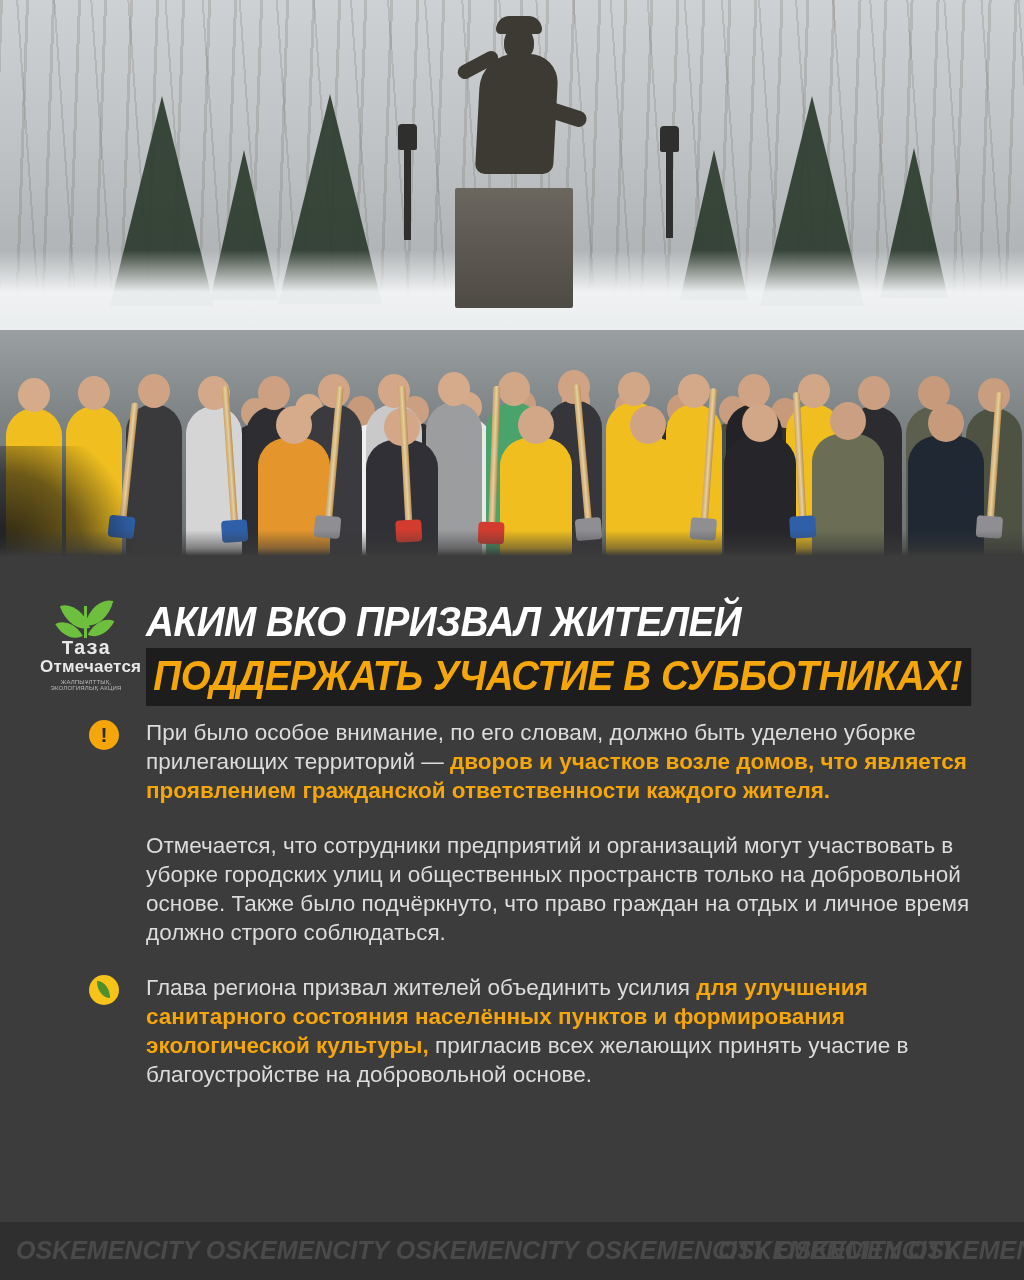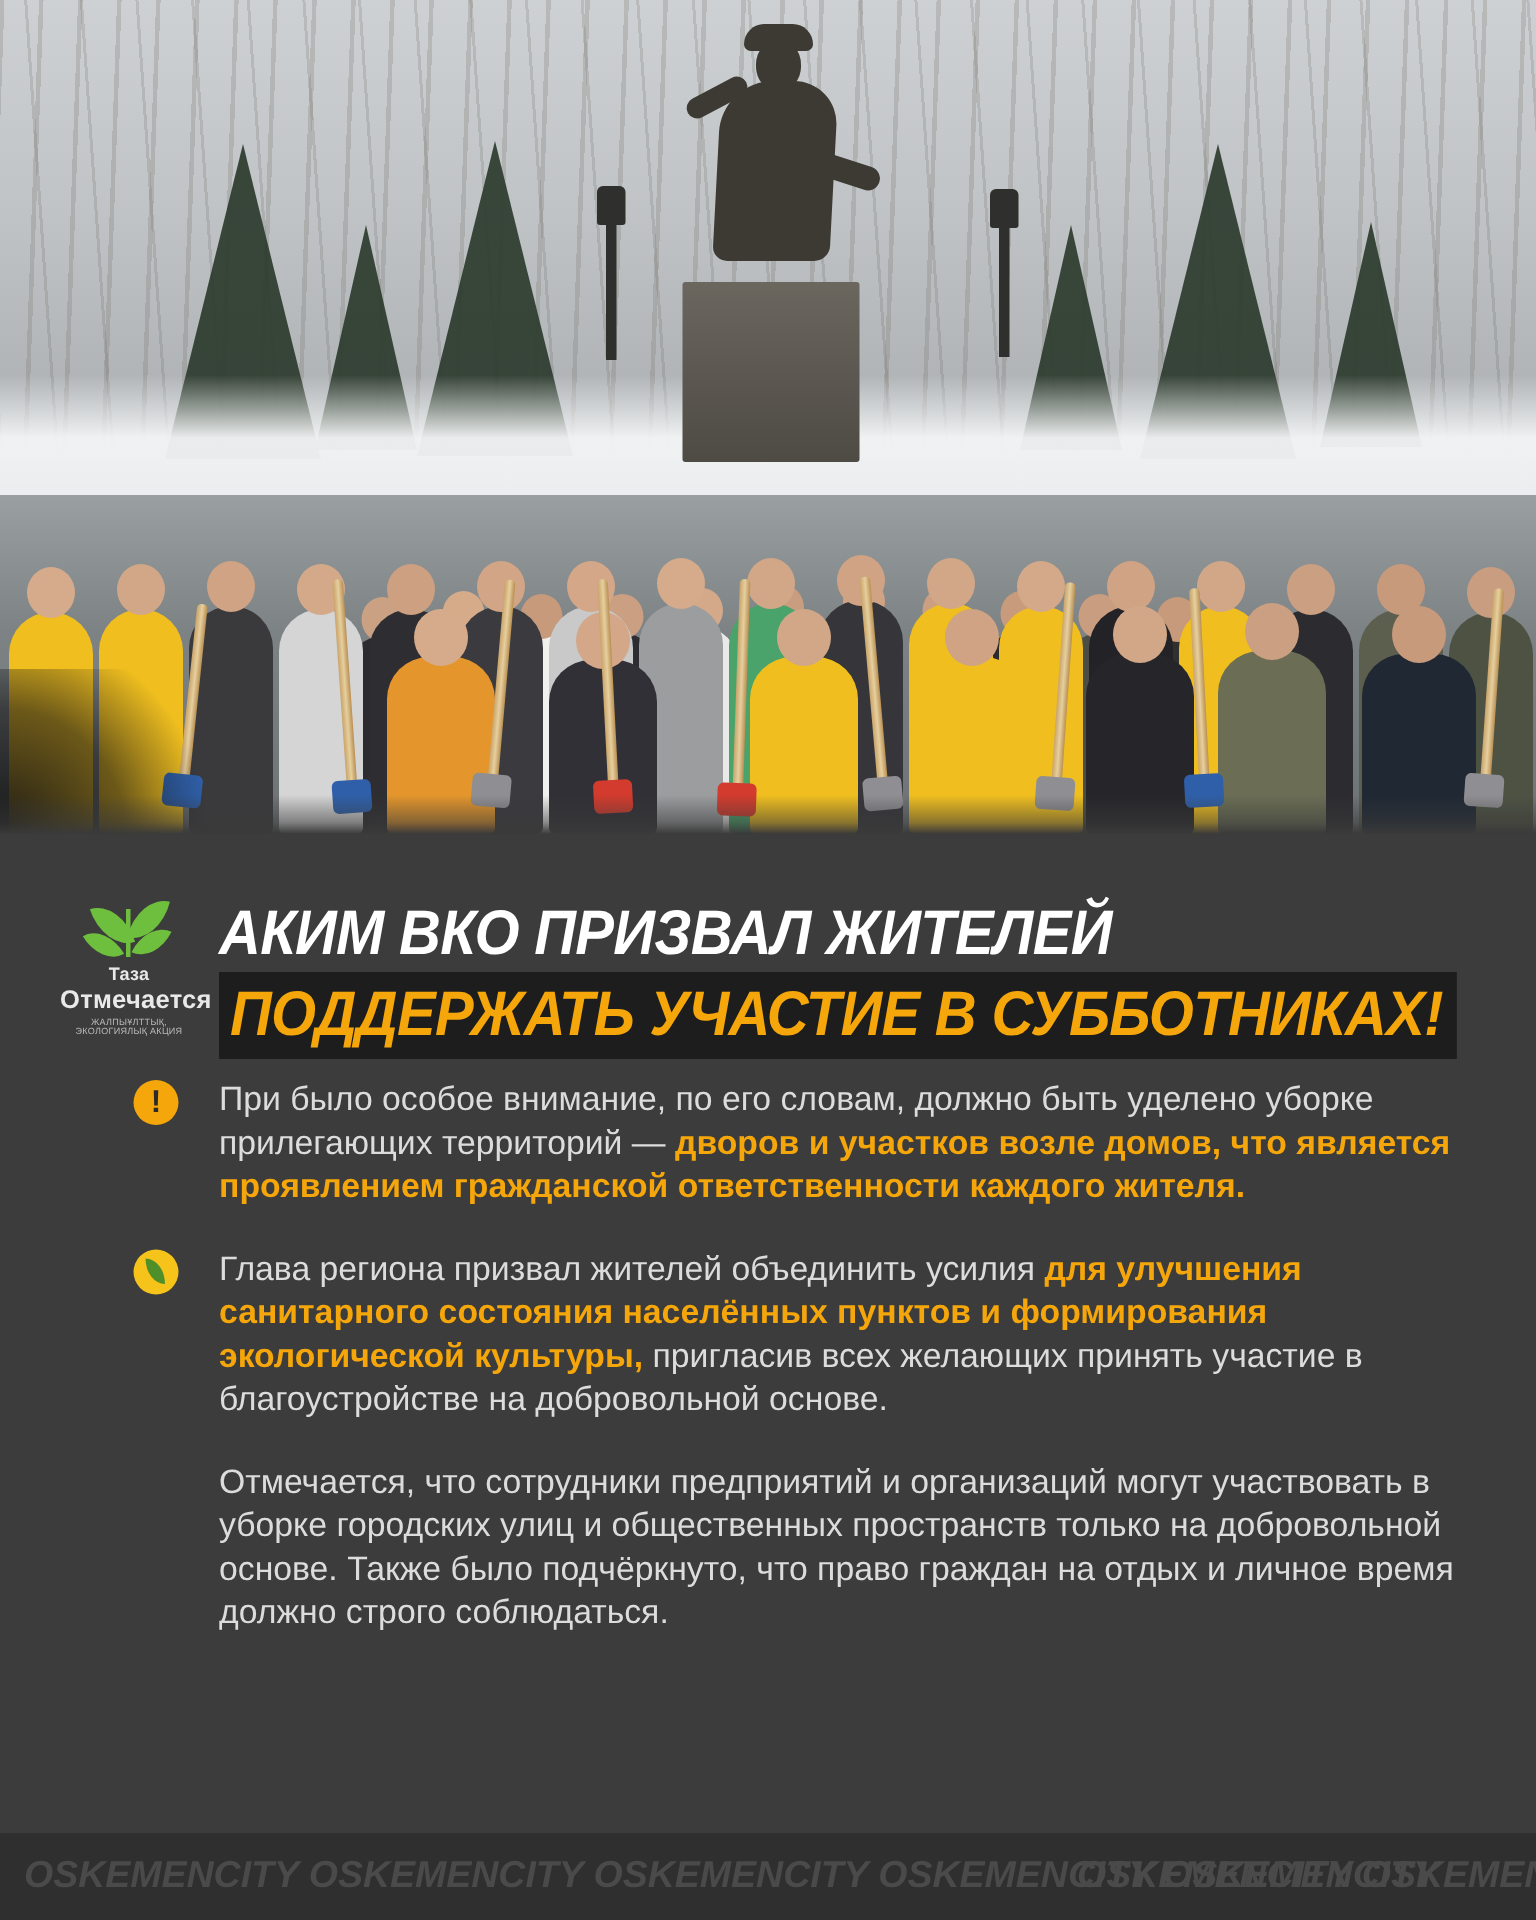--- a/index.html
+++ b/index.html
@@ -155,21 +155,21 @@
   .leaf {
     position: absolute;
     width: 22px; height: 30px;
     background: #6fbf3f;
     border-radius: 0 100% 0 100%;
   }
   .stem {
     position: absolute; left: 44px; top: 8px; width: 3px; height: 32px; background: #6fbf3f;
   }
   .logo-line1 {
-    font-size: 12px; font-weight: bold; color: #e9e9e9; letter-spacing: .2px; line-height: 18px;
+    font-size: 20px; font-weight: bold; color: #e9e9e9; letter-spacing: .2px; line-height: 18px; font-family: Liberation Mono, monospace;
   }
   .logo-line2 {
     font-size: 17px; font-weight: bold; color: #e9e9e9; letter-spacing: .2px; line-height: 18px;
   }
   .logo-sub {
     font-size: 6px; color: #b9b9b9; letter-spacing: .2px; margin-top: 3px;
   }
 
   .headline1, .headline2 {
     position: absolute;
@@ -453,28 +453,28 @@
 
     <div class="body">
 
 
       <div class="para">
         <span class="bullet-icon">!</span>
         <span>При было особое внимание, по его словам, должно быть уделено уборке прилегающих территорий — </span><span class="hl">дворов и участков возле домов, что является проявлением гражданской ответственности каждого жителя.</span>
       </div>
 
       <div class="para">
+        <span>Отмечается, что сотрудники предприятий и организаций могут участвовать в уборке городских улиц и общественных пространств только на добровольной основе. Также было подчёркнуто, что право граждан на отдых и личное время должно строго соблюдаться.</span>
+      </div>
+
+      <div class="para">
         <span class="bullet-leaf"></span>
         <span>Глава региона призвал жителей объединить усилия </span><span class="hl">для улучшения санитарного состояния населённых пунктов и формирования экологической культуры,</span><span> пригласив всех желающих принять участие в благоустройстве на добровольной основе.</span>
       </div>
 
-      <div class="para">
-        <span>Отмечается, что сотрудники предприятий и организаций могут участвовать в уборке городских улиц и общественных пространств только на добровольной основе. Также было подчёркнуто, что право граждан на отдых и личное время должно строго соблюдаться.</span>
-      </div>
-
     </div>
 
     <div class="footer">
       <div class="wm a">OSKEMENCITY OSKEMENCITY OSKEMENCITY OSKEMENCITY OSKEMENCITY</div>
       <div class="wm b">OSKEMENCITY OSKEMENCITY OSK</div>
     </div>
 
   </div>
 </div>
 

